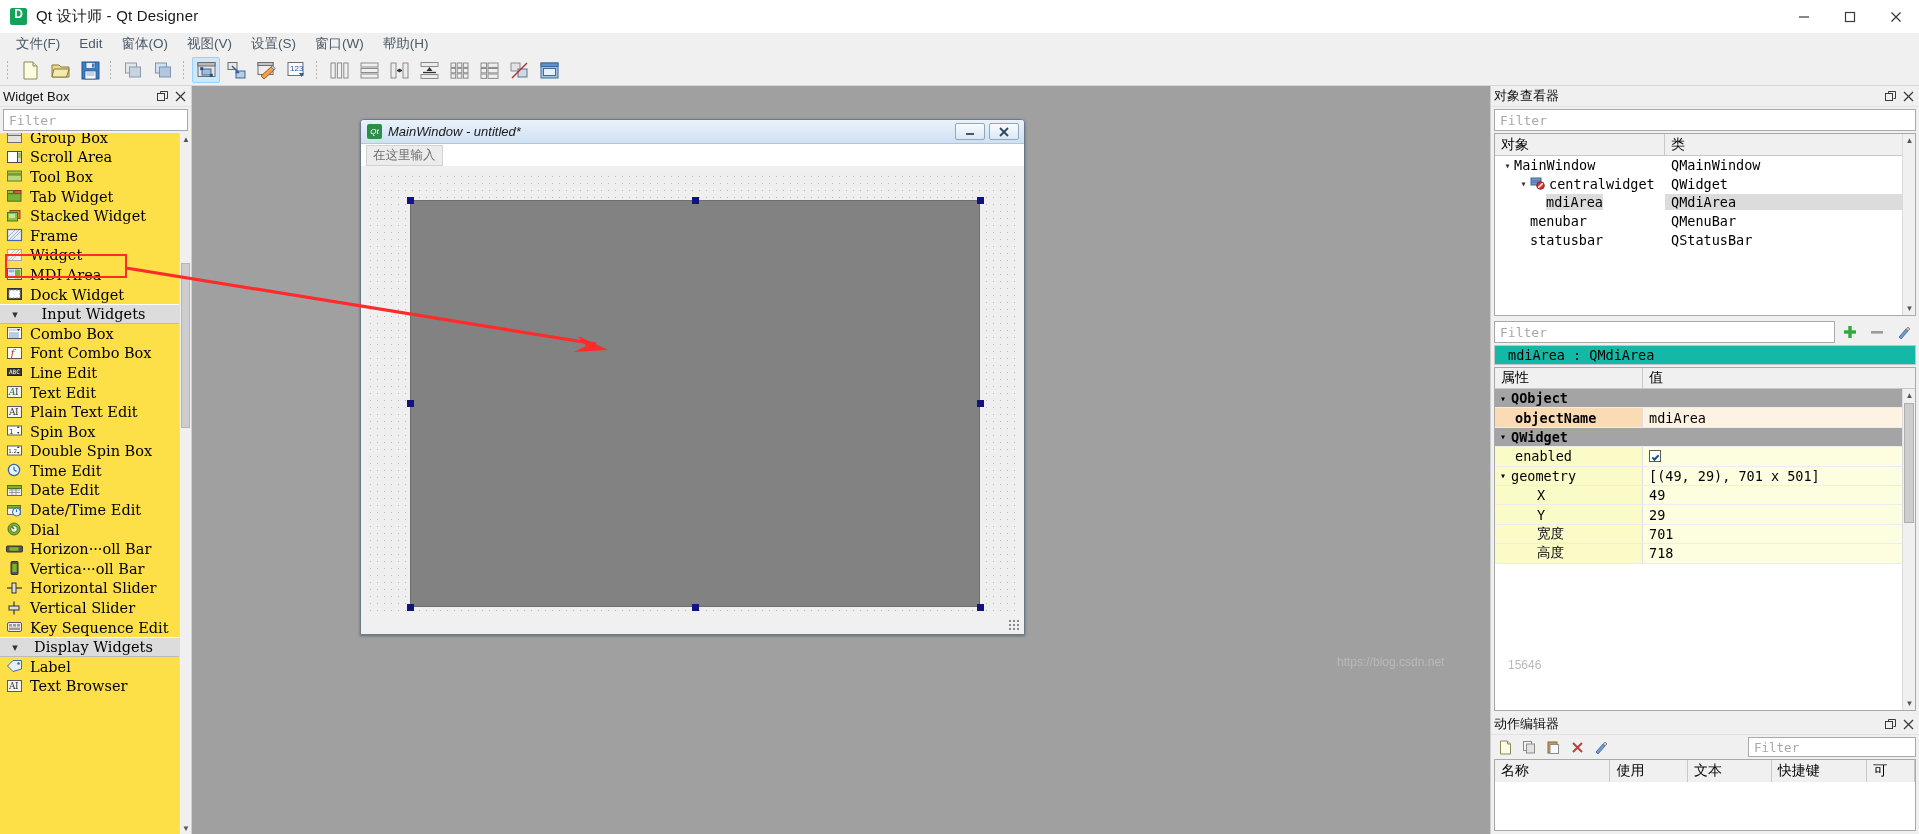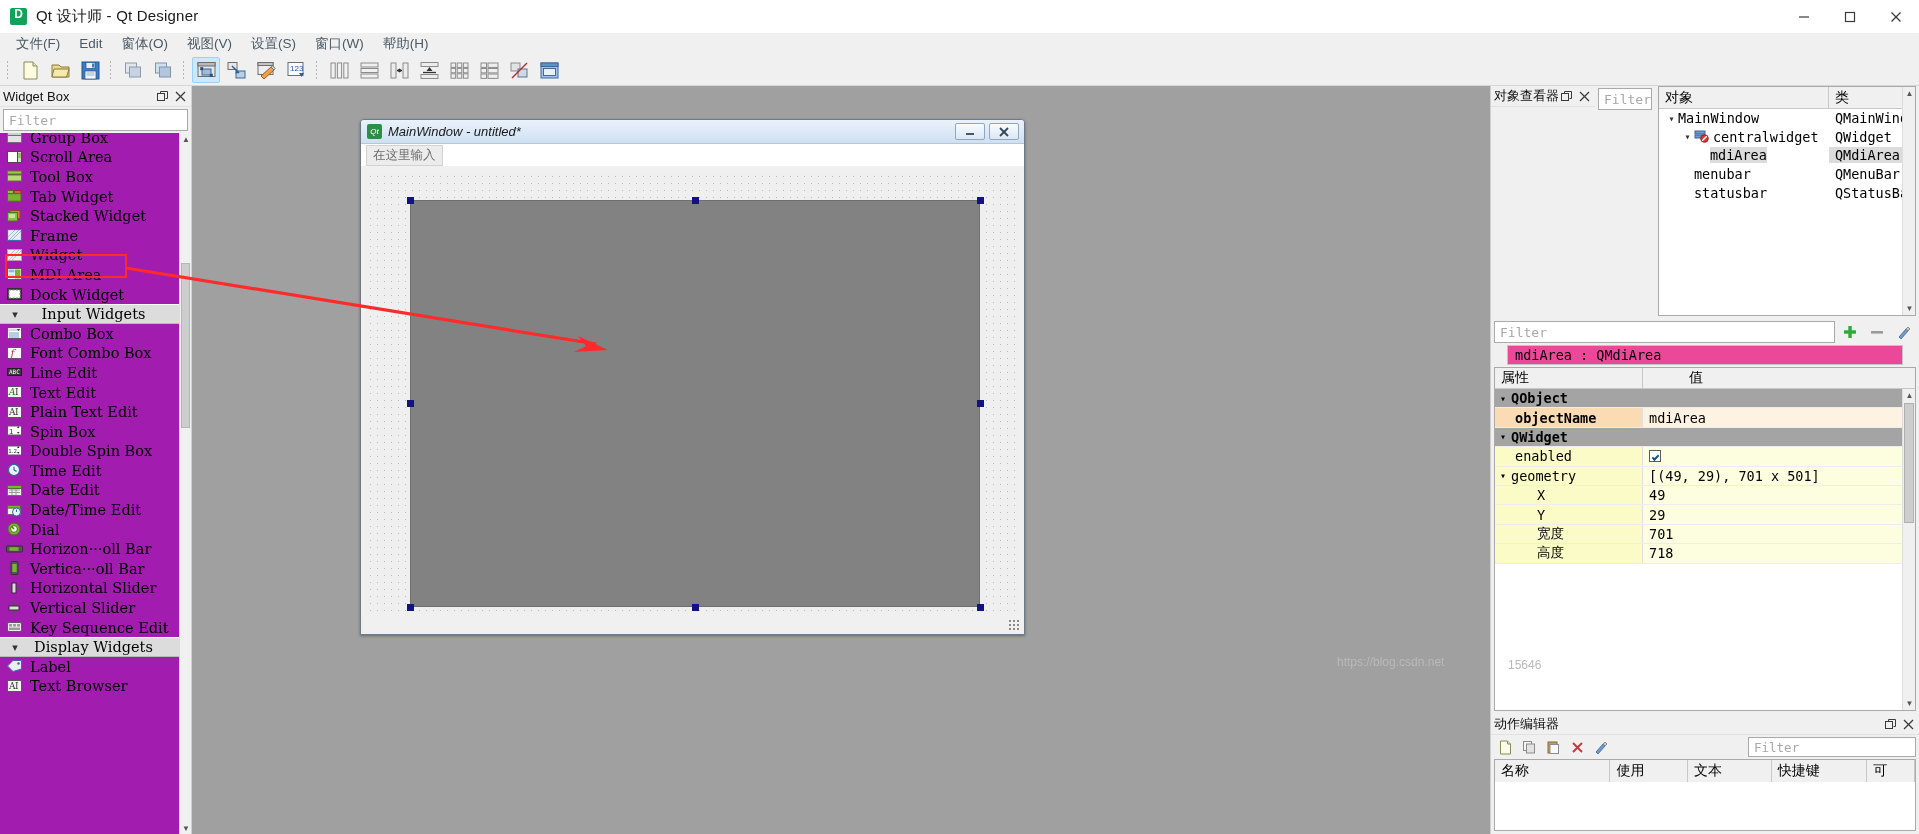--- a/index.html
+++ b/index.html
@@ -86,21 +86,21 @@
     border:1px solid #a9a9a9; display:flex; align-items:center;
     padding-left:5px; font-family:"DejaVu Sans Mono", monospace;
     font-size:13px; color:#a8a8a8;
   }
 
   
   .widgetbox {
     width:192px; background:#f0f0f0; display:flex; flex-direction:column;
     border-right:1px solid #d0d0d0; flex:none; position:relative;
   }
-  .wb-list { flex:1; overflow:hidden; position:relative; background:#a21caf; }
+  .wb-list { flex:1; overflow:hidden; position:relative; background:#fde047; }
   .wb-scroll { position:absolute; left:0; top:0; right:12px; bottom:0; overflow:hidden; }
   .wb-item {
     height:19.6px; display:flex; align-items:center; padding-left:6px;
     font-family:"DejaVu Serif", serif; font-size:14.5px; color:#000;
     white-space:nowrap;
   }
   .wb-item .ico { width:17px; height:15px; margin-right:7px; flex:none; position:relative; }
   .wb-cat {
     height:19.6px; display:flex; align-items:center;
     background:#dcdcdc; border-top:1px solid #fff; border-bottom:1px solid #bbb;
@@ -159,21 +159,21 @@
   .fw-statusbar{ position:absolute; left:5px; right:5px; bottom:2px; height:18px;}
   .fw-grip{ position:absolute; right:4px; bottom:3px; width:12px; height:12px;
      background-image:radial-gradient(#8a8a8a 35%, transparent 36%); background-size:4px 4px;}
 
   
   .annot { position:absolute; left:0; top:0; width:100%; height:100%; pointer-events:none; }
 
   
   .rightcol { width:429px; flex:none; background:#f0f0f0; display:flex; flex-direction:column;
      border-left:1px solid #cfcfcf;}
-  .obj-inspector { height:233px; display:flex; flex-direction:row; flex:none;}
+  .obj-inspector { height:233px; display:flex; flex-direction:column; flex:none;}
   .tree-wrap { flex:1; margin:0 3px 3px 3px; background:#fff; border:1px solid #a9a9a9;
     position:relative; overflow:hidden;}
   .tree-head{ display:flex; height:22px; background:#f0f0f0; border-bottom:1px solid #c8c8c8;
     font-family:"DejaVu Serif", serif; font-size:14px; }
   .tree-head .c1{ width:170px; padding-left:6px; display:flex; align-items:center;
      border-right:1px solid #c8c8c8;}
   .tree-head .c2{ flex:1; padding-left:6px; display:flex; align-items:center;}
   .tree-row{ display:flex; height:18.6px; font-family:"DejaVu Sans Mono", monospace; font-size:13.5px;
      align-items:center; color:#000;}
   .tree-row .c1{ width:170px; display:flex; align-items:center; white-space:nowrap; overflow:hidden;}
@@ -181,27 +181,27 @@
   .tree-row.sel .c1 .nm, .tree-row.sel .c2 { background:#dcdcdc; }
   .tw-arrow{ width:13px; text-align:center; font-size:10px; color:#333; flex:none;}
   .tw-ico{ width:15px; height:13px; margin-right:4px; flex:none; position:relative;}
 
   .prop-editor{ flex:1; display:flex; flex-direction:column; min-height:0;}
   .pe-toolrow{ display:flex; align-items:center; margin:2px 3px; gap:3px;}
   .pe-filter{ flex:1; height:22px; background:#fff; border:1px solid #a9a9a9;
      display:flex; align-items:center; padding-left:5px;
      font-family:"DejaVu Sans Mono", monospace; font-size:13px; color:#a8a8a8;}
   .pe-ibtn{ width:24px; height:22px; display:flex; align-items:center; justify-content:center;}
-  .pe-objline{ height:20px; background:#ec4899; border:1px solid #c3c3c3; margin:0 16px;
-     display:flex; align-items:center; padding-left:7px;
+  .pe-objline{ height:20px; background:#14b8a6; border:1px solid #c3c3c3; margin:0 3px;
+     display:flex; align-items:center; padding-left:13px;
      font-family:"DejaVu Sans Mono", monospace; font-size:13.5px; color:#000;}
   .pe-table{ flex:1; margin:2px 3px 3px 3px; border:1px solid #a9a9a9; background:#fff;
      position:relative; overflow:hidden; display:flex; flex-direction:column; min-height:0;}
   .pe-head{ display:flex; height:21px; background:#f0f0f0; border-bottom:1px solid #c8c8c8;
-     font-family:"DejaVu Serif", serif; font-size:14px; flex:none;gap:40px;}
+     font-family:"DejaVu Serif", serif; font-size:14px; flex:none;}
   .pe-head .k{ width:148px; padding-left:6px; display:flex; align-items:center; border-right:1px solid #c8c8c8;}
   .pe-head .v{ flex:1; padding-left:6px; display:flex; align-items:center;}
   .pe-rows{ flex:1; overflow:hidden; position:relative;}
   .pe-row{ display:flex; height:19.4px; align-items:center;
      font-family:"DejaVu Sans Mono", monospace; font-size:13.5px; color:#000;
      border-bottom:1px solid #ededed;}
   .pe-row .k{ width:148px; display:flex; align-items:center; white-space:nowrap; overflow:hidden;
      border-right:1px solid #e0e0e0; height:100%;}
   .pe-row .v{ flex:1; padding-left:6px; white-space:nowrap; overflow:hidden; height:100%;
      display:flex; align-items:center;}

